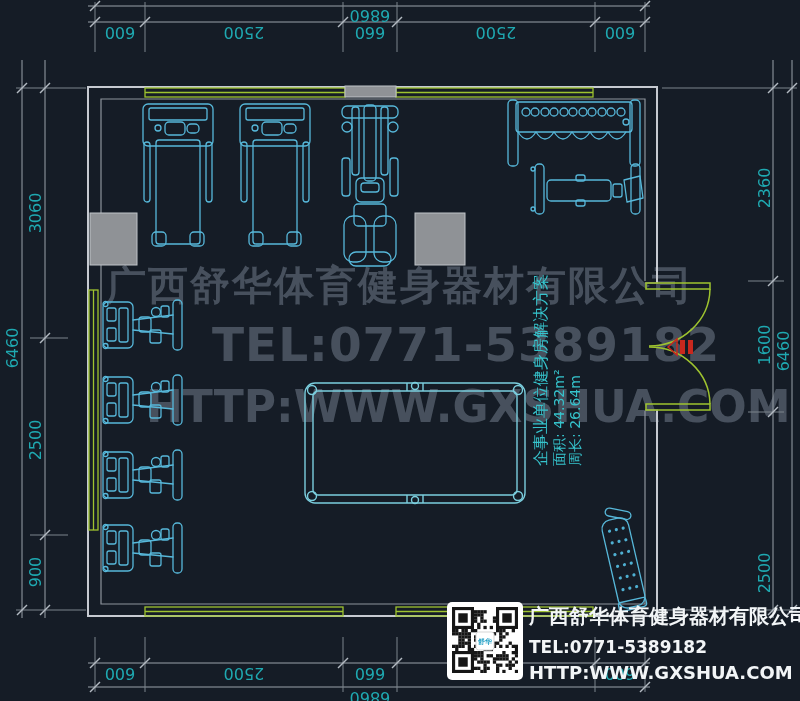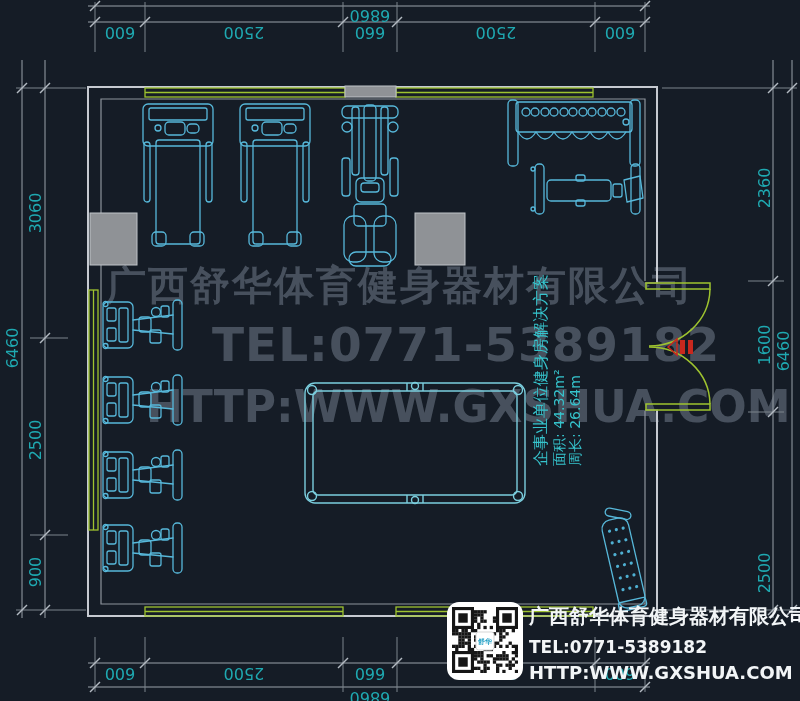--- a/index.html
+++ b/index.html
@@ -27,21 +27,21 @@
   .tick{stroke:#b3bac2;stroke-width:1.4;}
   text.dim{fill:#1fa9b1;font-size:16px;font-family:"DejaVu Sans",sans-serif;
            text-anchor:middle;dominant-baseline:middle;}
   
   .plan-label{position:absolute;z-index:3;left:468px;top:344px;width:186px;height:58px;
               transform:rotate(-90deg);color:#36c4cd;line-height:1.18;white-space:nowrap;}
   .plan-title{font-size:16px;}
   .plan-sub{font-size:14px;}
   
   .qr{position:absolute;z-index:4;left:447px;top:602px;width:76px;height:78px;background:#ffffff;
-      border-radius:12px;padding:5px 5px;box-sizing:border-box;}
+      border-radius:5px;padding:5px 5px;box-sizing:border-box;}
   .qr-logo{position:absolute;left:50%;top:50%;transform:translate(-50%,-50%);width:17px;height:17px;
            background:#ffffff;border:1px solid #d5d5d5;border-radius:3px;display:flex;align-items:center;
            justify-content:center;font-size:7px;color:#1f9ec4;font-weight:bold;}
   .contact-text{position:absolute;z-index:4;left:529px;top:603px;color:#f2f5f7;font-weight:bold;
                 white-space:nowrap;}
   .c1{font-size:20px;}
   .c2{font-size:17px;margin-top:7px;}
   .c3{font-size:18px;margin-top:5px;}
 </style>
 </head>

